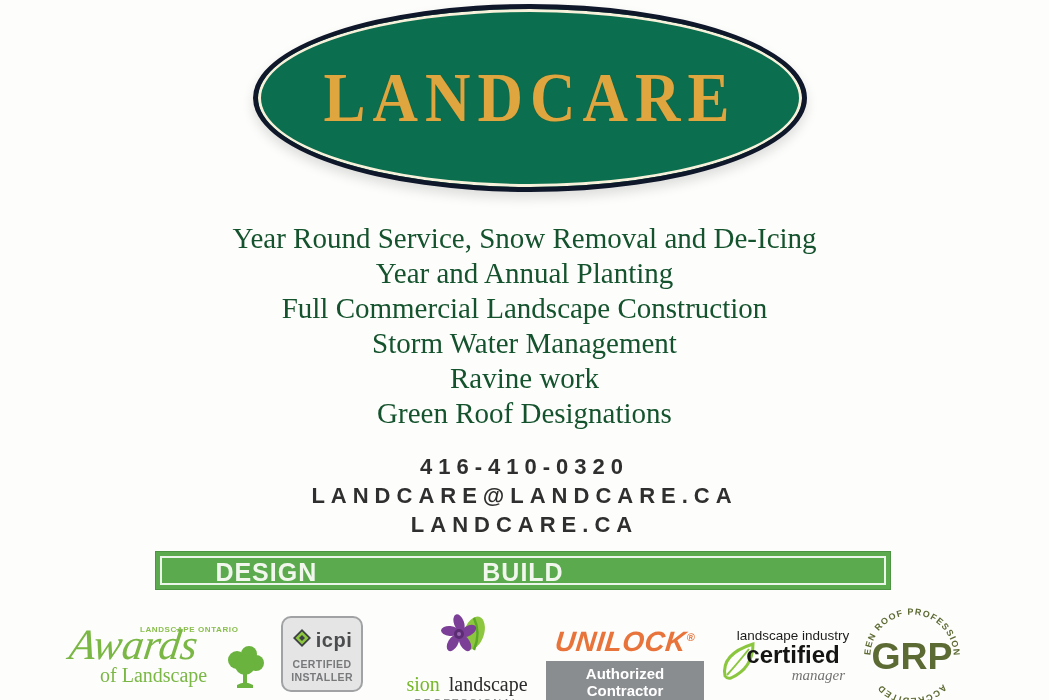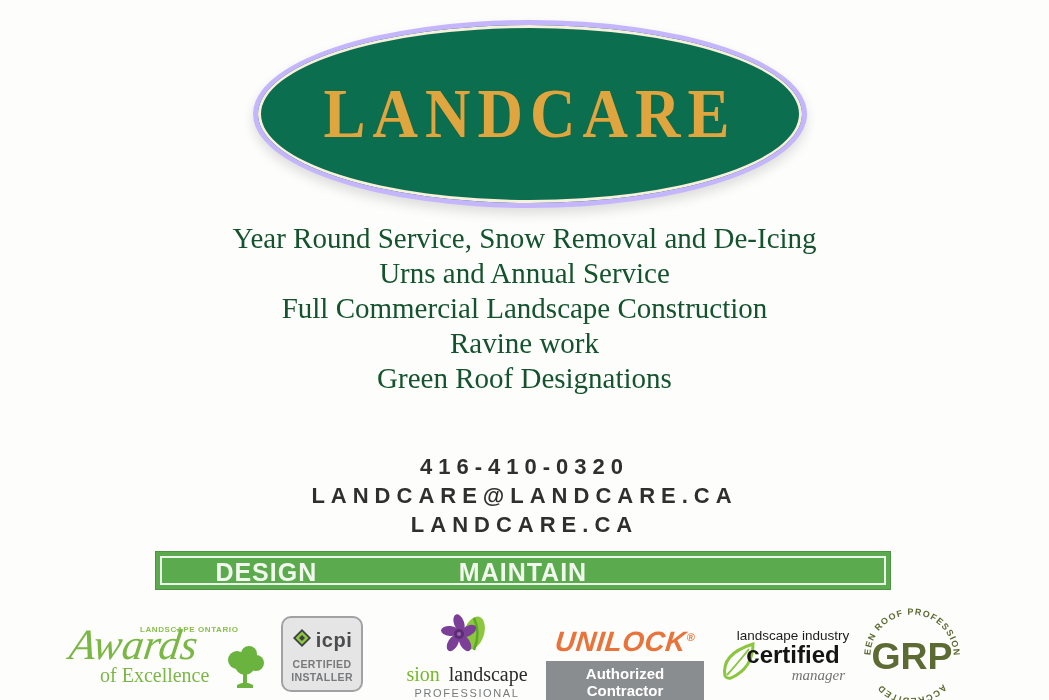--- a/index.html
+++ b/index.html
@@ -1,21 +1,21 @@
 <!DOCTYPE html>
 <html><head>
 <meta charset="utf-8">
 <style>
   html,body{margin:0;padding:0;}
   body{width:1049px;height:700px;position:relative;background:#fdfdfb;overflow:hidden;
        font-family:"Liberation Sans",sans-serif;color:#2d2d2d;}
 
   
-  .oval{position:absolute;left:253px;top:20px;width:544px;height:178px;background:#0b6e4e;
-        border:5px solid #c4b5fd;border-radius:50%;
+  .oval{position:absolute;left:253px;top:4px;width:544px;height:178px;background:#0b6e4e;
+        border:5px solid #0f172a;border-radius:50%;
         box-shadow:inset 0 0 0 3px #f7f0da, 0 6px 12px rgba(0,0,0,.13);
         display:flex;align-items:center;justify-content:center;}
   .wordmark{font-family:"Liberation Serif",serif;font-weight:700;font-size:63px;color:#dfa53f;
             letter-spacing:7px;transform:scaleY(1.1);white-space:nowrap;
             text-shadow:0 0 1px rgba(120,75,0,.4);}
 
   
   .services{position:absolute;left:0;top:221px;width:100%;text-align:center;
             font-family:"Liberation Serif",serif;font-size:29px;line-height:35px;color:#14532d;}
 
@@ -46,21 +46,21 @@
 
   
   .icpi{left:281px;top:616px;width:82px;height:76px;background:#e5e5e5;border:2px solid #a0a2a4;
         border-radius:10px;box-sizing:border-box;text-align:center;padding-top:10px;}
   .icpi-row{display:flex;align-items:center;justify-content:center;gap:4px;}
   .icpi-name{font-weight:700;font-size:20px;color:#4a4c4e;letter-spacing:.5px;}
   .icpi-cert{margin-top:6px;font-size:10.5px;font-weight:700;color:#77797b;line-height:13px;letter-spacing:.4px;}
 
   
   .sion{left:405px;top:613px;width:124px;text-align:center;}
-  .sion-name{font-family:"Liberation Serif",serif;font-size:20px;margin-top:2px;white-space:nowrap;text-align:center;}
+  .sion-name{font-family:"Liberation Serif",serif;font-size:20px;margin-top:12px;white-space:nowrap;text-align:center;}
   .sion-green{color:#76b82a;}
   .sion-dark{color:#2b2b2b;margin-left:4px;}
   .sion-sub{font-size:11px;letter-spacing:1.6px;color:#77797b;margin-top:1px;}
 
   
   .unilock{left:546px;top:626px;width:158px;text-align:center;}
   .unilock-name{font-weight:700;font-style:italic;font-size:28px;color:#e8743b;
                 letter-spacing:.5px;transform:skewX(-6deg);white-space:nowrap;}
   .unilock-reg{font-size:11px;vertical-align:super;}
   .unilock-bar{margin-top:3px;background:#8a8d90;color:#fff;font-weight:700;font-size:15px;
@@ -79,43 +79,44 @@
 </style>
 </head>
 <body>
 
 <div class="oval">
   <div class="wordmark">LANDCARE</div>
 </div>
 
 <div class="services">
   <div>Year Round Service, Snow Removal and De-Icing</div>
-  <div>Urns and Annual Service</div>
+  <div>Year and Annual Planting</div>
   <div>Full Commercial Landscape Construction</div>
+  <div>Storm Water Management</div>
   <div>Ravine work</div>
   <div>Green Roof Designations</div>
 </div>
 
 <div class="contact">
   <div>416-410-0320</div>
   <div>LANDCARE@LANDCARE.CA</div>
   <div>LANDCARE.CA</div>
 </div>
 
 <div class="banner">
   <div class="banner-inner">
     <div class="banner-word">DESIGN</div>
-    <div class="banner-word">MAINTAIN</div>
+    <div class="banner-word">BUILD</div>
   </div>
 </div>
 
 <div class="badge awards">
   <div class="awards-eyebrow">LANDSCAPE ONTARIO</div>
   <div class="awards-script">Awards</div>
-  <div class="awards-sub">of Excellence</div>
+  <div class="awards-sub">of Landscape</div>
   <span class="awards-tree">
     <svg width="44" height="46" viewBox="0 0 44 46">
       <circle cx="14" cy="16" r="9" fill="#6ab33e"></circle>
       <circle cx="26" cy="10" r="8" fill="#6ab33e"></circle>
       <circle cx="33" cy="19" r="8" fill="#6ab33e"></circle>
       <circle cx="22" cy="21" r="10" fill="#6ab33e"></circle>
       <rect x="20" y="27" width="4" height="14" fill="#6ab33e"></rect>
       <path d="M14 41 Q22 36 30 41 L30 44 L14 44 Z" fill="#6ab33e"></path>
     </svg>
   </span>

